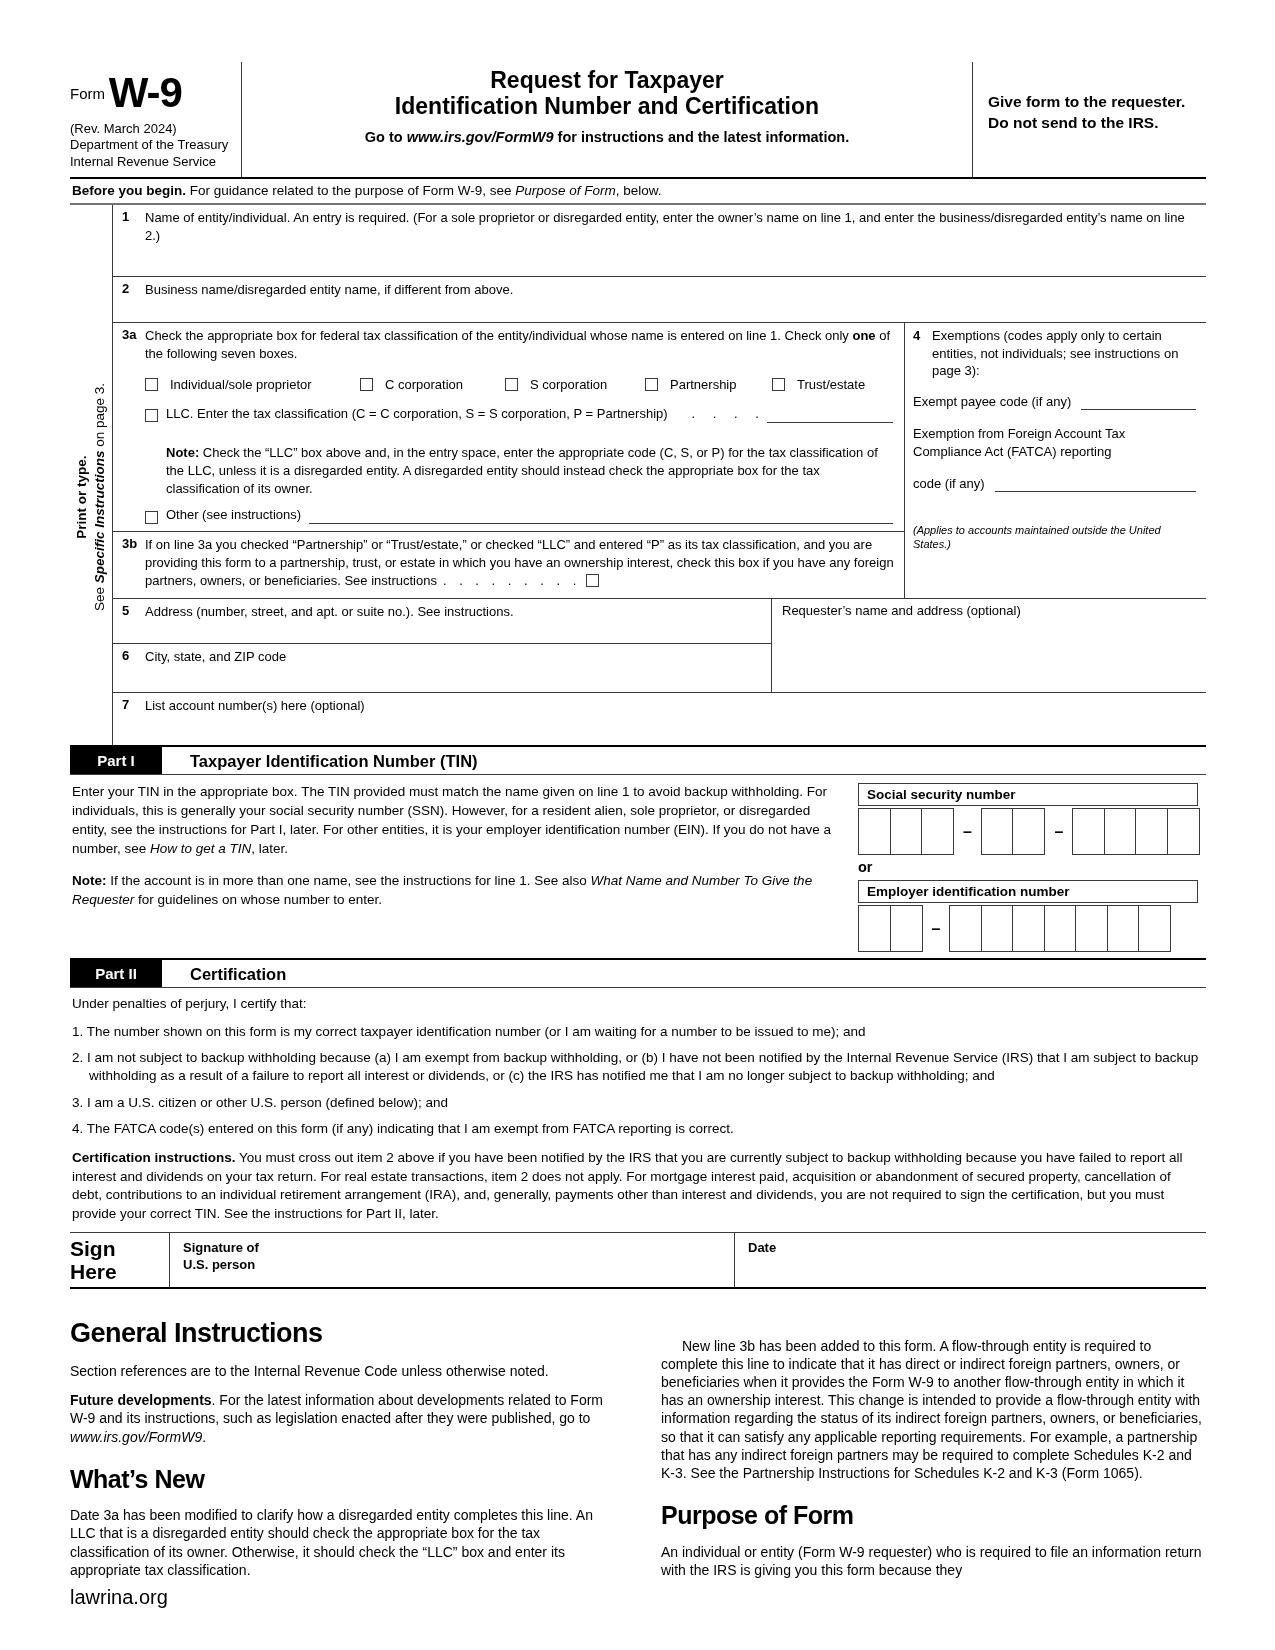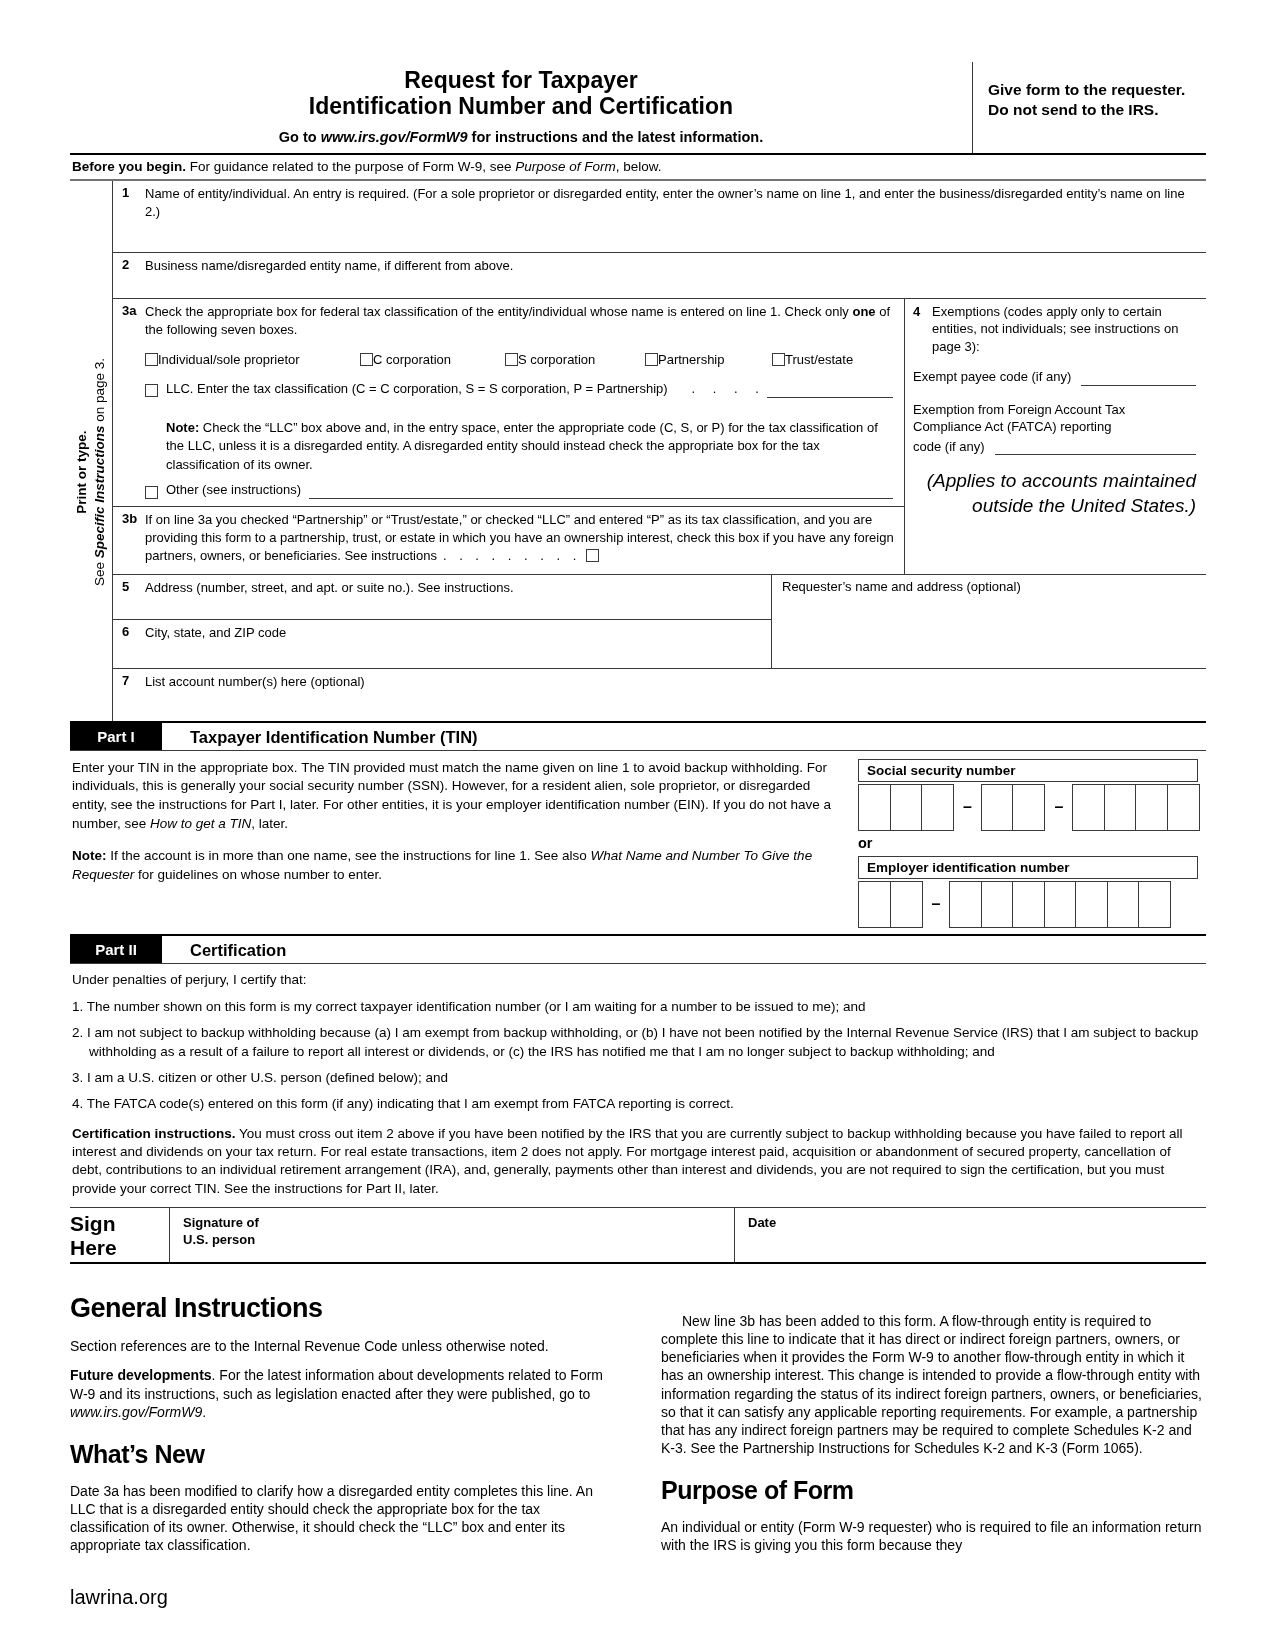--- a/index.html
+++ b/index.html
@@ -36,37 +36,37 @@
 
   .r3 { display:flex; border-bottom:1.5px solid #3a3a3a; }
   .r3-left { flex:1; display:flex; flex-direction:column; }
   .r3a { display:flex; border-bottom:1.5px solid #3a3a3a; flex:1; }
   .r3b { display:flex; padding-bottom:8px; }
   .r3-right { width:302px; border-left:1.5px solid #3a3a3a; display:flex; flex-direction:column; padding:4px 10px 8px 8px; font-size:13px; line-height:1.35; }
 
   .cbx { width:13px; height:13px; border:1.5px solid #3a3a3a; background:#fff; flex-shrink:0; display:inline-block; }
   .cbx.inline { vertical-align:-2px; margin-left:4px; }
   .cb-row { display:flex; margin:12px 0 2px; }
-  .cb-item { display:flex; align-items:center; gap:0; }
+  .cb-item { display:flex; align-items:center; gap:12px; }
   .cb-item.w1 { width:215px; } .cb-item.w2 { width:145px; } .cb-item.w3 { width:140px; } .cb-item.w4 { width:127px; }
   .llc-row { display:flex; align-items:flex-end; gap:8px; margin:11px 0 1px; }
   .llc-row .cbx { margin-bottom:1px; }
   .dots { word-spacing:14px; margin-left:16px; white-space:nowrap; }
   .dots-3b { word-spacing:9px; margin:0 6px; white-space:nowrap; }
   .uline { display:inline-block; border-bottom:1.5px solid #3a3a3a; height:1.05em; }
   .grow { flex:1; margin-right:3px; }
   .note-3a { padding-left:21px; margin:21px 0 3px; }
   .other-row { display:flex; align-items:flex-end; gap:8px; margin:7px 0 7px; }
 
   .l4-head { display:flex; }
   .l4-num { width:19px; font-weight:bold; flex-shrink:0; }
   .entry-row { display:flex; align-items:flex-end; margin-top:13px; }
   .entry-row .uline { flex:1; margin-left:10px; }
   .fatca-t { margin-top:15px; }
-  .applies { font-style:italic; text-align:right; margin-top:14px; font-size:19px; line-height:1.3; }
+  .applies { font-style:italic; text-align:left; margin-top:31px; font-size:11px; line-height:1.3; }
 
   .r56 { display:flex; border-bottom:1.5px solid #3a3a3a; }
   .r56-left { width:658px; flex-shrink:0; display:flex; flex-direction:column; }
   .row5 { border-bottom:1.5px solid #3a3a3a; min-height:45px; flex:1; }
   .row6 { min-height:48px; flex:1; border-bottom:none; }
   .r56-right { flex:1; border-left:1.5px solid #3a3a3a; padding:4px 10px; font-size:13px; }
 
   
   .part-hdr { display:flex; align-items:stretch; border-top:2.5px solid #000; border-bottom:1.5px solid #3a3a3a; }
   .badge { background:#000; color:#fff; font-weight:bold; font-size:15px; width:92px; text-align:center; padding:5px 0; }
@@ -113,20 +113,29 @@
   .fright .w9-f { font-size:19px; font-weight:bold; letter-spacing:-0.5px; }
   .site { position:absolute; left:70px; top:1586px; font-size:20px; }
 </style>
 </head>
 <body>
 
 <div class="sheet">
   <div class="content">
 
     <div class="header">
+      <div class="h-left">
+        <div>
+          <span class="form-word">Form</span>
+          <span class="w9-big">W-9</span>
+        </div>
+        <div>(Rev. March 2024)</div>
+        <div>Department of the Treasury</div>
+        <div>Internal Revenue Service</div>
+      </div>
       <div class="h-center">
         <div class="main-title">
           <div>Request for Taxpayer</div>
           <div>Identification Number and Certification</div>
         </div>
         <div class="goto-line"><span>Go to </span><span class="bi">www.irs.gov/FormW9</span><span> for instructions and the latest information.</span></div>
       </div>
       <div class="h-right">
         <span>Give form to the requester. Do not send to the IRS.</span>
       </div>
@@ -210,21 +219,21 @@
           <div class="r3-right">
             <div class="l4-head">
               <div class="l4-num">4</div>
               <div>Exemptions (codes apply only to certain entities, not individuals; see instructions on page 3):</div>
             </div>
             <div class="entry-row">
               <span>Exempt payee code (if any)</span>
               <span class="uline"></span>
             </div>
             <div class="fatca-t">Exemption from Foreign Account Tax Compliance Act (FATCA) reporting</div>
-            <div class="entry-row" style="margin-top:2px;">
+            <div class="entry-row" style="margin-top:14px;">
               <span>code (if any)</span>
               <span class="uline"></span>
             </div>
             <div class="applies">(Applies to accounts maintained outside the United States.)</div>
           </div>
         </div>
 
         <div class="r56">
           <div class="r56-left">
             <div class="frow row5">

